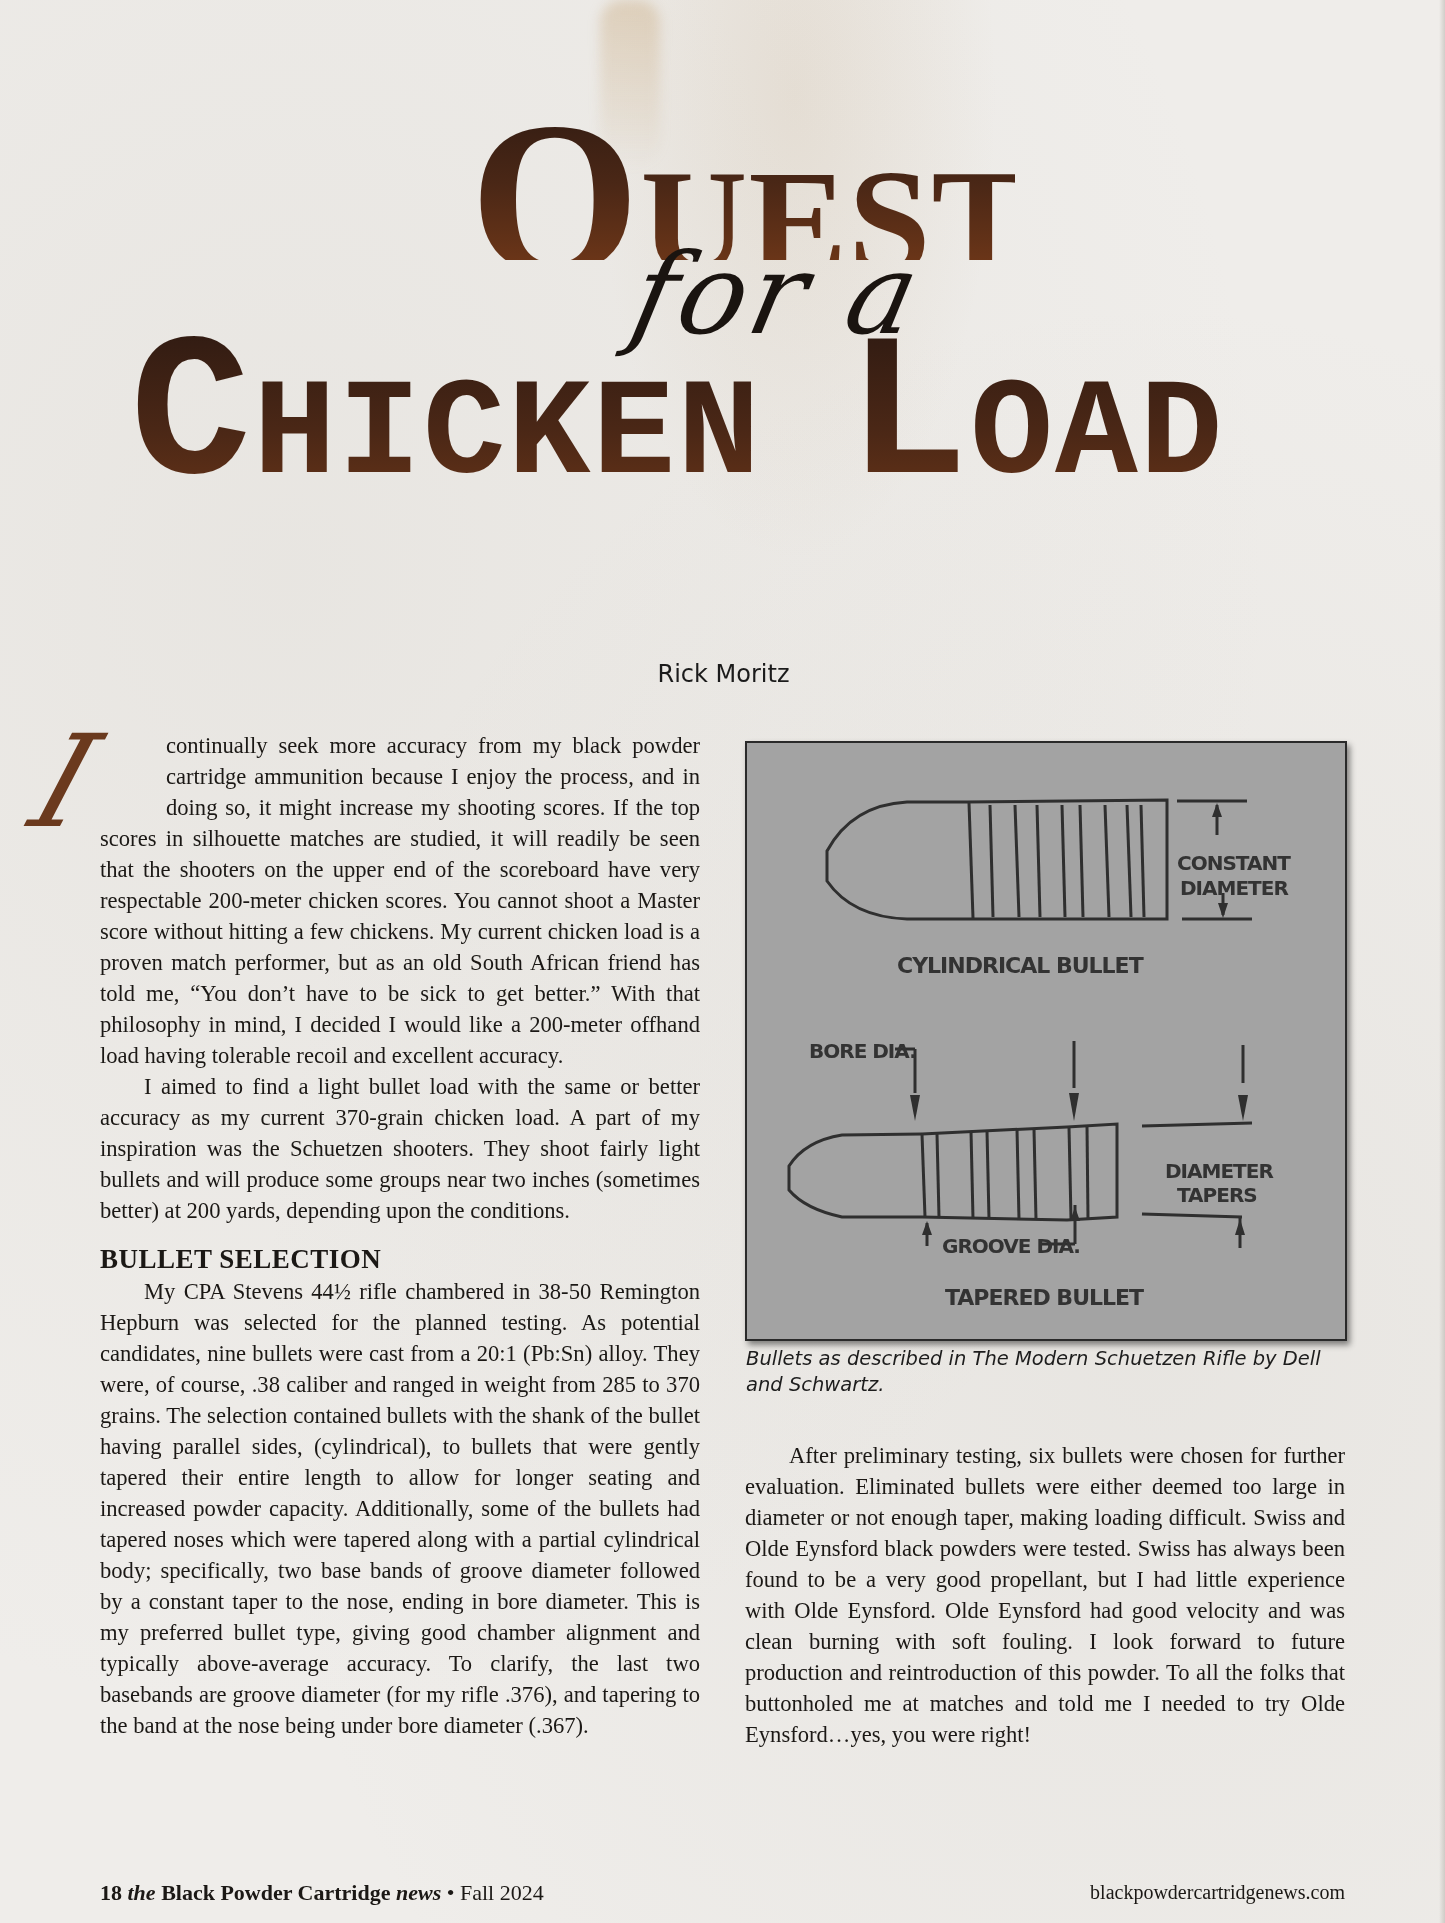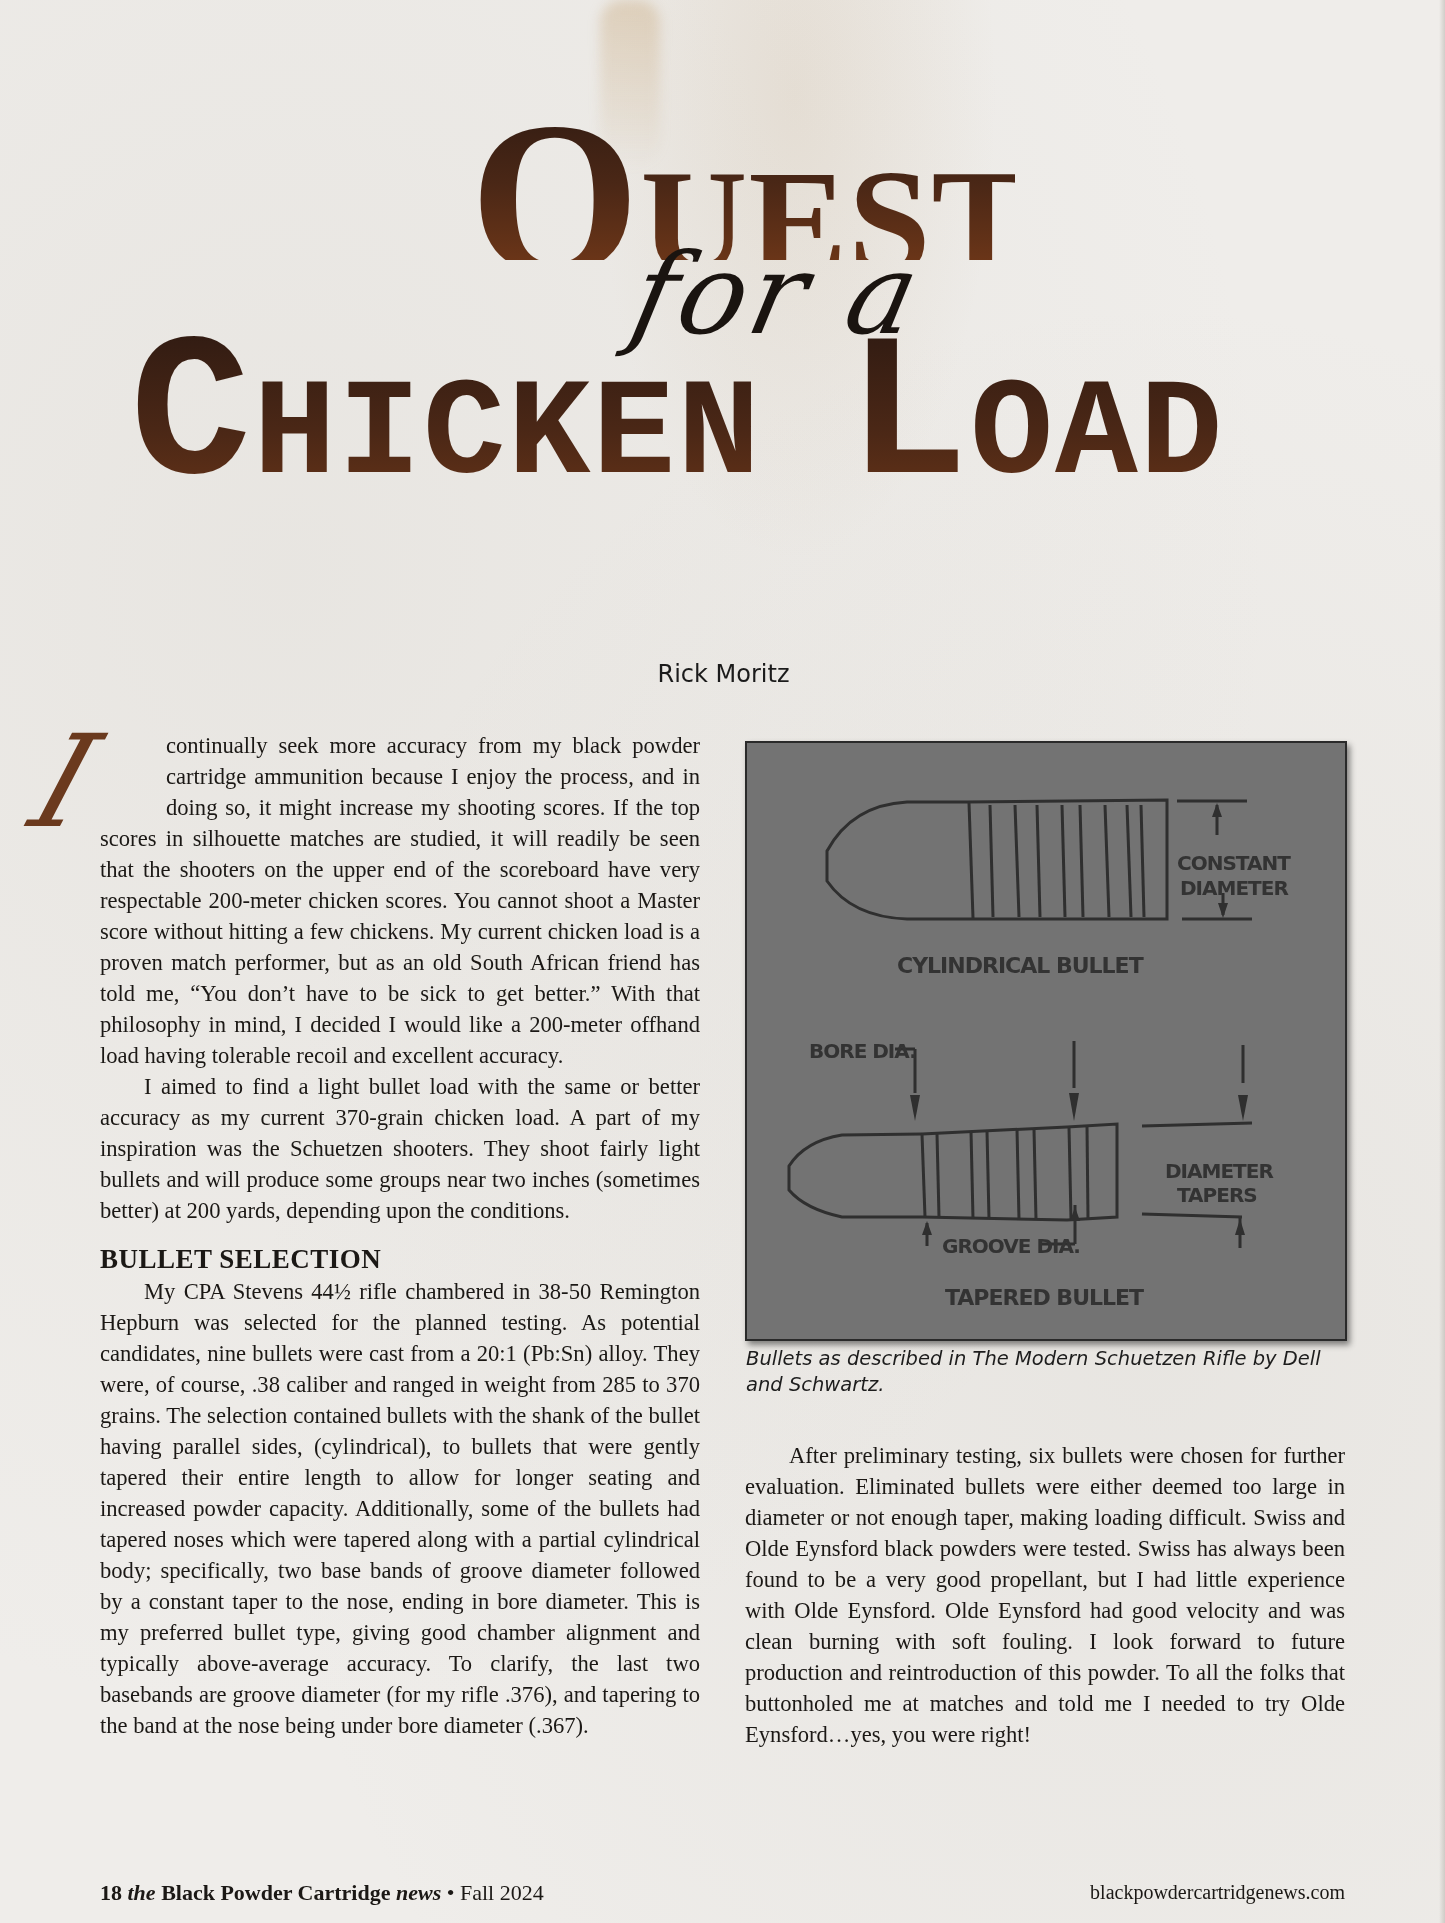--- a/index.html
+++ b/index.html
@@ -60,21 +60,21 @@
     font-size:128px; line-height:100px; color:#6b3a1e;
     margin:2px 12px 0 -56px; width:110px; height:74px;
     transform: skewX(-18deg);
   }
   .section-head {
     font-weight:700; font-size:27px; letter-spacing:0.5px;
     margin:16px 0 0 0; line-height:34px; text-indent:0;
   }
   .figure {
     position:absolute; left:745px; top:741px; width:598px; height:596px;
-    background:#737373; border:2px solid #2a2a2a;
+    background:#a3a3a3; border:2px solid #2a2a2a;
     box-shadow: 3px 4px 6px rgba(0,0,0,0.45);
   }
   .figure svg { position:absolute; left:0; top:0; }
   .figure .lbl {
     font-family:"DejaVu Sans", "Liberation Sans", sans-serif; font-weight:700;
     fill:#333; letter-spacing:-1px;
   }
   .caption {
     position:absolute; left:746px; top:1346px; width:600px;
     font-family:"DejaVu Sans", sans-serif; font-style:italic;

